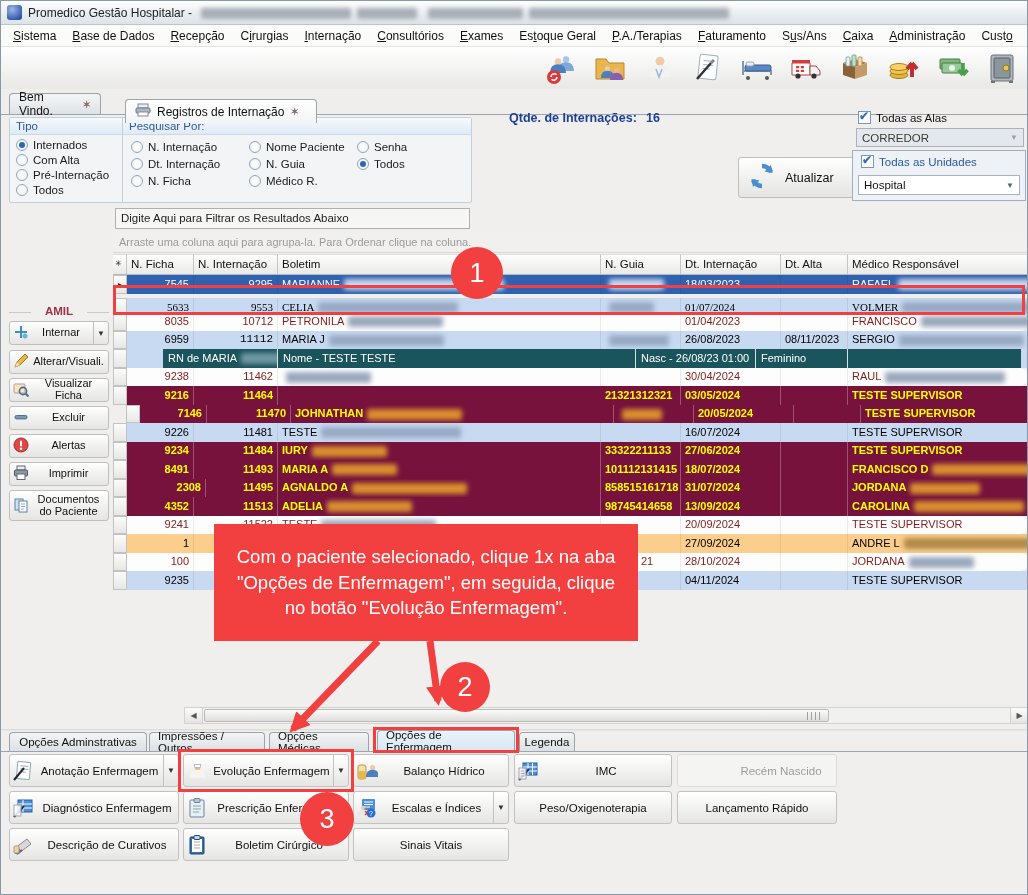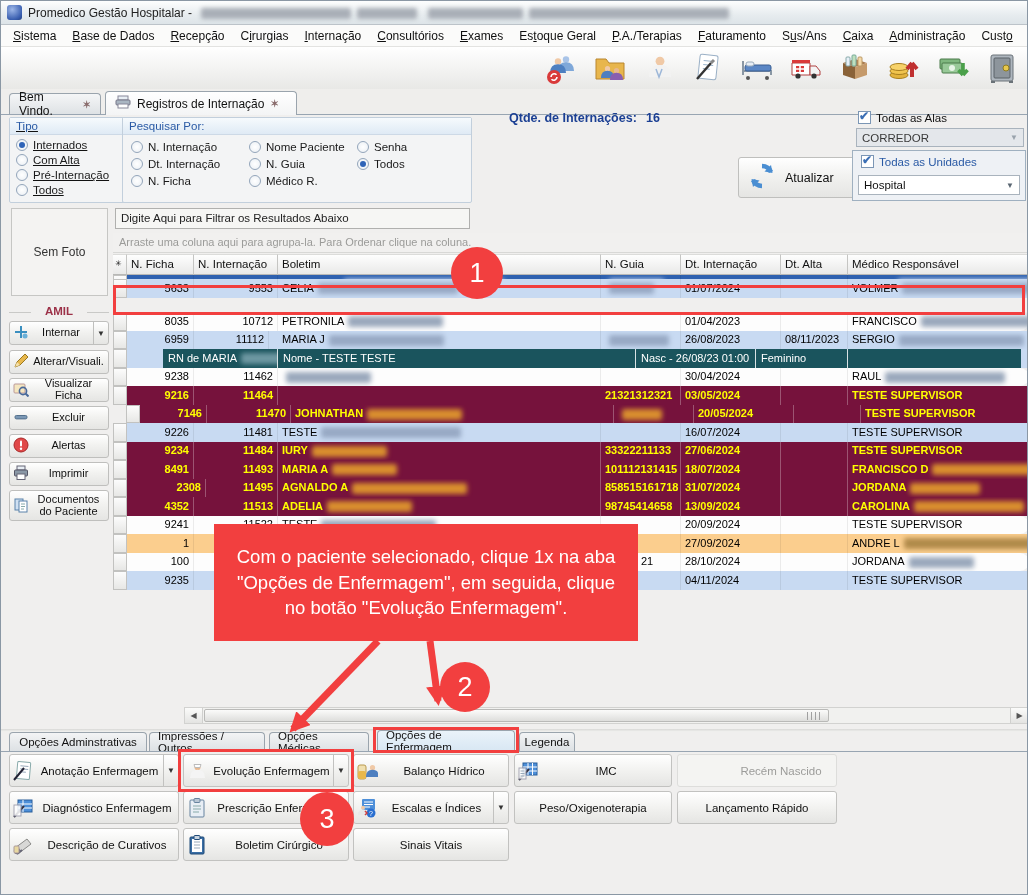--- a/index.html
+++ b/index.html
@@ -16,21 +16,21 @@
   .menu-item{font-size:12px;padding:3px 8px;color:#101010;cursor:default;white-space:nowrap;}
   .menu-item u{text-decoration:underline;}
   .toolbar{left:0;top:46px;width:1028px;height:42px;background:linear-gradient(#ffffff,#eceam 50%,#e7e7e5);
            background:linear-gradient(#ffffff,#e8e8e6);border-bottom:1px solid #c8c8c6;}
   .tb-icons{position:absolute;left:542px;top:3px;display:flex;gap:13px;}
   .tbicon{width:36px;height:36px;display:flex;align-items:center;justify-content:center;}
   
   .tabstrip{left:0;top:88px;width:1028px;height:25px;border-bottom:1px solid #98a5b2;background:#efeeec;}
   .ttab{position:absolute;height:21px;top:4px;border:1px solid #9aa4ad;border-bottom:none;border-radius:4px 4px 0 0;
         background:linear-gradient(#f5f6f7,#dee2e5);display:flex;align-items:center;gap:6px;padding:0 9px;font-size:12px;box-sizing:border-box;}
-  .ttab.active{height:24px;top:2px;background:linear-gradient(#ffffff,#f3f4f5);z-index:2;}
+  .ttab.active{height:24px;top:10px;background:linear-gradient(#ffffff,#f3f4f5);z-index:2;margin-left:20px;}
   .tab-x{color:#8a6d6d;font-size:10px;font-weight:bold;}
   
   .groupbox{border:1px solid #c2cfdc;background:#f3f4f5;border-radius:2px;box-sizing:border-box;}
   .gb-title{height:17px;background:linear-gradient(#f6fafd,#dfeaf5);color:#2a5aa5;font-size:11.5px;
             padding:2px 6px;border-bottom:1px solid #cdd9e6;box-sizing:border-box;}
   .radio-row{display:flex;align-items:center;gap:5px;font-size:11.5px;color:#1a1a1a;white-space:nowrap;}
   .radio{width:12px;height:12px;border-radius:50%;border:1px solid #93a5ba;background:radial-gradient(#ffffff,#e9eef3);box-sizing:border-box;flex:0 0 auto;}
   .radio.sel::after{content:"";display:block;width:6px;height:6px;margin:2px;border-radius:50%;background:#2f64b8;}
   .qtde-label{color:#1b3f93;font-weight:bold;font-size:12.5px;}
   .btn3d{background:linear-gradient(#ffffff,#f2f2f0 45%,#e5e5e3);border:1px solid #bfbfbd;border-radius:3px;box-sizing:border-box;}
@@ -57,21 +57,21 @@
   .hcell{position:absolute;top:0;height:21px;background:linear-gradient(#fefefe,#e9e9e8);border-right:1px solid #c5c5c3;
          border-bottom:1px solid #b8b8b6;border-top:1px solid #dcdcda;font-size:11.5px;padding:3px 4px;box-sizing:border-box;white-space:nowrap;overflow:hidden;}
   .grow{position:absolute;left:0;width:916px;height:18.5px;}
   .cell{position:absolute;top:0;height:100%;font-size:11px;padding:2.5px 4px;box-sizing:border-box;white-space:nowrap;overflow:hidden;
         border-right:1px solid rgba(0,0,0,0.07);}
   .cell.num{text-align:right;}
   .ind{position:absolute;left:0;top:0;width:14px;height:100%;background:linear-gradient(#fcfcfc,#e7e7e5);
        border:1px solid #c2c2c0;box-sizing:border-box;font-size:8px;color:#222;display:flex;align-items:center;justify-content:center;}
   .v-selected{background:#2e61b0;color:#fff;}
   .v-alt{background:#c8daf2;color:#000;}
-  .v-white{background:#fdfdfd;color:#000000;border-radius:9px;}
+  .v-white{background:#fdfdfd;color:#7f1d1d;border-radius:9px;}
   .v-maroon{background:#76123c;color:#ffff00;}
   .v-maroon .cell{border-right:1px solid rgba(255,255,255,0.28);font-weight:bold;}
   .v-orange{background:#fbce8e;color:#000;}
   .teal-bar{position:absolute;top:0;height:100%;background:#1a545d;color:#fff;}
   .tseg{position:absolute;top:0;height:100%;border-right:1px solid #d8e2e4;font-size:11px;padding:2.5px 5px;box-sizing:border-box;white-space:nowrap;overflow:hidden;}
   .blur{display:inline-block;height:11px;border-radius:2px;filter:blur(2.5px);vertical-align:middle;margin-left:4px;}
   
   .hscroll{left:183px;top:706px;width:845px;height:17px;background:#f1f1ef;border:1px solid #d2d2d0;box-sizing:border-box;}
   .sb-arrow{position:absolute;top:0;width:17px;height:15px;display:flex;align-items:center;justify-content:center;font-size:8px;color:#555;background:linear-gradient(#fbfbfa,#e4e4e2);border-right:1px solid #d0d0ce;}
   .sb-thumb{position:absolute;left:19px;top:1px;width:625px;height:13px;background:linear-gradient(#fbfbfa,#dededc);border:1px solid #b9b9b7;border-radius:2px;box-sizing:border-box;}
@@ -231,21 +231,21 @@
         <span><svg width="16" height="14" viewBox="0 0 16 14">
             <rect x="3" y="1" width="10" height="4" fill="#e8eef4" stroke="#889"></rect>
             <rect x="1" y="5" width="14" height="5" rx="1" fill="#aab6c2" stroke="#778"></rect>
             <rect x="3" y="9" width="10" height="4" fill="#fff" stroke="#889"></rect>
           </svg></span>
         <span>Registros de Internação</span>
         <span class="tab-x">✶</span>
       </div>
     </div>
 
-  <div class="abs groupbox" style="left:8px;top:116px;width:120px;height:86px;text-decoration:underline;">
+  <div class="abs groupbox" style="left:8px;top:116px;width:120px;height:86px;">
     <div class="gb-title">Tipo</div>
     <div id="tipo-options" style="padding:4px 6px;display:flex;flex-direction:column;gap:3px;">
         <div class="radio-row">
           <span class="radio sel"></span>
           <span>Internados</span>
         </div>
         <div class="radio-row">
           <span class="radio"></span>
           <span>Com Alta</span>
         </div>
@@ -325,23 +325,20 @@
     <div class="cbl" style="position:absolute;left:8px;top:4px;color:#2a5aa5;">
       <span class="cb checked"></span>
       <span>Todas as Unidades</span>
     </div>
     <div class="select" style="position:absolute;left:5px;top:24px;width:162px;height:20px;">
       <span>Hospital</span>
         <span class="arr">▼</span>
     </div>
   </div>
 
-  <div class="abs photo" style="left:10px;top:207px;width:97px;height:88px;">
-    <span>Sem Foto</span>
-  </div>
   <div class="abs amil-line" style="left:8px;top:311px;width:22px;"></div>
   <div class="abs amil" style="left:30px;top:304px;width:56px;">AMIL</div>
   <div class="abs amil-line" style="left:86px;top:311px;width:22px;"></div>
   <div id="sidebuttons">
       <div class="sidebtn btn3d" style="top: 320px; height: 24px;">
         <span><svg width="16" height="16" viewBox="0 0 16 16">
             <path d="M7 2h2v5h5v2H9v5H7V9H2V7h5z" fill="#3a8fc0"></path>
             <circle cx="12" cy="12" r="2.5" fill="#6ab0d8"></circle>
           </svg></span>
         <span class="lbl">Internar</span>
@@ -411,21 +408,21 @@
       <div class="grow v-selected" style="top: 21px;">
         <div class="ind">▸</div>
         <div class="cell num" style="left: 14px; width: 67px;"><span>7545</span></div>
         <div class="cell num" style="left: 81px; width: 84px;"><span>9295</span></div>
         <div class="cell" style="left: 165px; width: 323px;"><span>MARIANNE</span><span class="blur" style="width: 160px; background: rgba(205, 220, 240, 0.95);"></span></div>
         <div class="cell" style="left: 488px; width: 80px;"><span class="blur" style="width: 55px; background: rgba(205, 220, 240, 0.95);"></span></div>
         <div class="cell" style="left: 568px; width: 100px;"><span>18/03/2023</span></div>
         <div class="cell" style="left: 668px; width: 67px;"></div>
         <div class="cell" style="left: 735px; width: 181px;"><span>RAFAEL</span><span class="blur" style="width: 150px; background: rgba(205, 220, 240, 0.95);"></span></div>
       </div>
-      <div class="grow v-alt" style="top: 25px;">
+      <div class="grow v-alt" style="top: 44px; font-family: Liberation Serif, serif;">
         <div class="ind"></div>
         <div class="cell num" style="left: 14px; width: 67px;"><span>5633</span></div>
         <div class="cell num" style="left: 81px; width: 84px;"><span>9553</span></div>
         <div class="cell" style="left: 165px; width: 323px;"><span>CELIA</span><span class="blur" style="width: 140px; background: rgb(151, 169, 196);"></span></div>
         <div class="cell" style="left: 488px; width: 80px;"><span class="blur" style="width: 45px; background: rgb(151, 169, 196);"></span></div>
         <div class="cell" style="left: 568px; width: 100px;"><span>01/07/2024</span></div>
         <div class="cell" style="left: 668px; width: 67px;"></div>
         <div class="cell" style="left: 735px; width: 181px;"><span>VOLMER</span><span class="blur" style="width: 160px; background: rgb(151, 169, 196);"></span></div>
       </div>
       <div class="grow v-white" style="top: 58px;">
@@ -434,21 +431,21 @@
         <div class="cell num" style="left: 81px; width: 84px;"><span>10712</span></div>
         <div class="cell" style="left: 165px; width: 323px;"><span>PETRONILA</span><span class="blur" style="width: 95px; background: rgb(154, 168, 188);"></span></div>
         <div class="cell" style="left: 488px; width: 80px;"></div>
         <div class="cell" style="left: 568px; width: 100px;"><span>01/04/2023</span></div>
         <div class="cell" style="left: 668px; width: 67px;"></div>
         <div class="cell" style="left: 735px; width: 181px;"><span>FRANCISCO</span><span class="blur" style="width: 130px; background: rgb(154, 168, 188);"></span></div>
       </div>
       <div class="grow v-alt" style="top: 76.5px;">
         <div class="ind"></div>
         <div class="cell num" style="left: 14px; width: 67px;"><span>6959</span></div>
-        <div class="cell num" style="left: 72px; width: 84px;"><span>11112</span></div>
+        <div class="cell num" style="left: 81px; width: 84px; font-family: Liberation Mono, monospace;"><span>11112</span></div>
         <div class="cell" style="left: 165px; width: 323px;"><span>MARIA J</span><span class="blur" style="width: 115px; background: rgb(151, 169, 196);"></span></div>
         <div class="cell" style="left: 488px; width: 80px;"><span class="blur" style="width: 60px; background: rgb(151, 169, 196);"></span></div>
         <div class="cell" style="left: 568px; width: 100px;"><span>26/08/2023</span></div>
         <div class="cell" style="left: 668px; width: 67px;"><span>08/11/2023</span></div>
         <div class="cell" style="left: 735px; width: 181px;"><span>SERGIO</span><span class="blur" style="width: 125px; background: rgb(151, 169, 196);"></span></div>
       </div>
       <div class="grow" style="top: 95px;">
         <div class="ind"></div>
         <div style="position: absolute; left: 14px; top: 0px; width: 36px; height: 100%; background: rgb(200, 218, 242);"></div>
         <div style="position: absolute; left: 908px; top: 0px; width: 8px; height: 100%; background: rgb(200, 218, 242);"></div>

